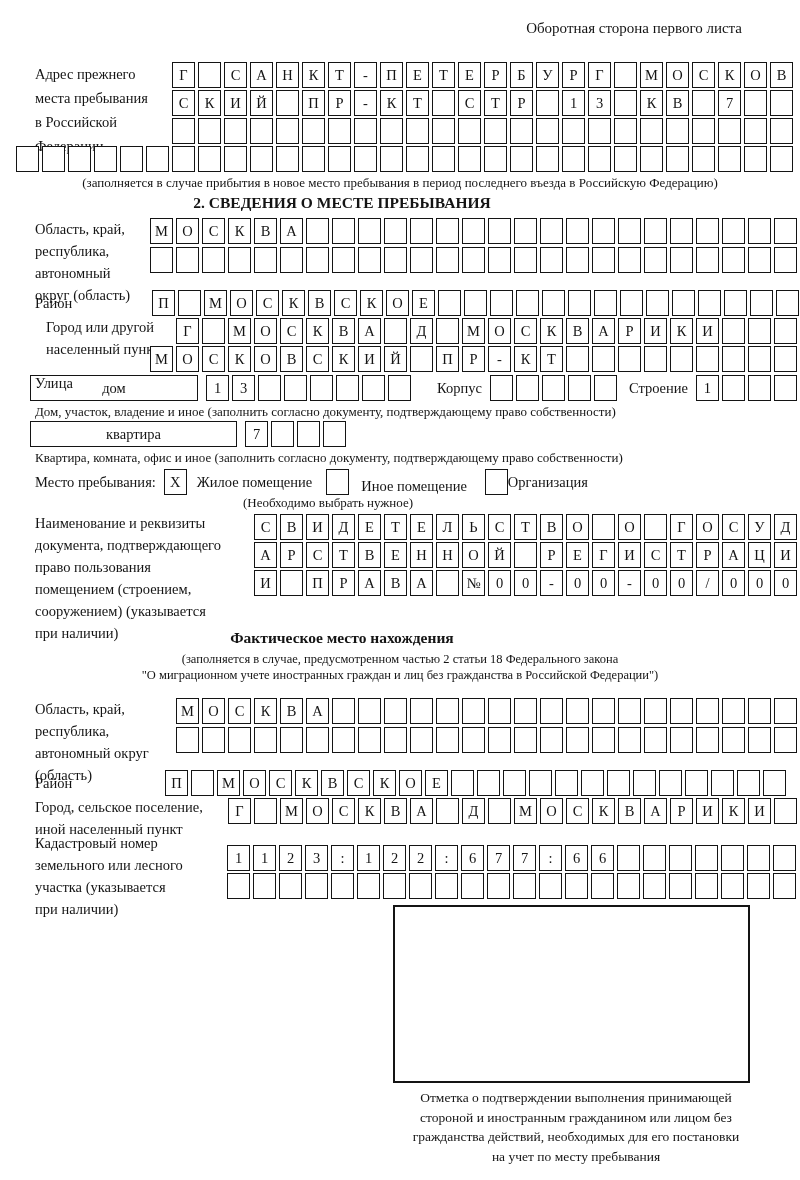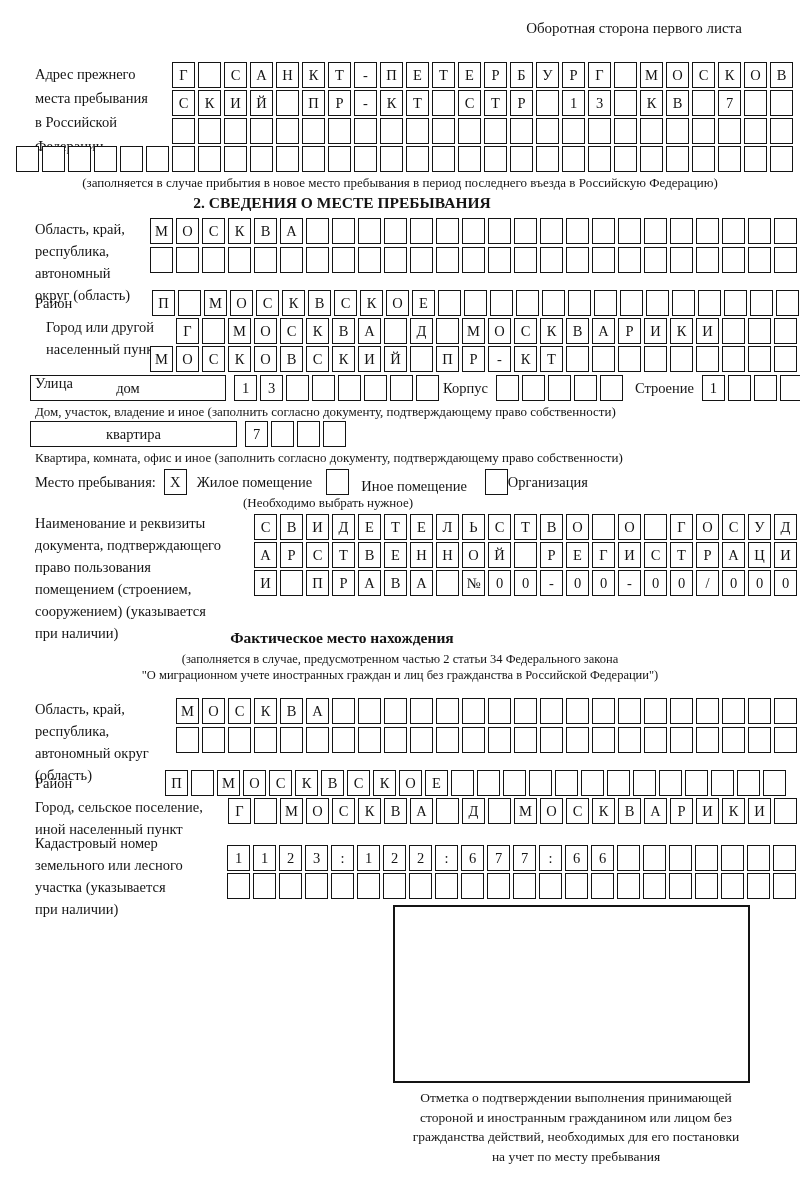--- a/index.html
+++ b/index.html
@@ -349,32 +349,32 @@
       <span class="cell"></span>
       <span class="cell"></span>
       <span class="cell"></span>
       <span class="cell"></span>
       <span class="cell"></span>
       <span class="cell"></span>
       <span class="cell"></span>
     </div>
 
   <div class="inline-row" style="left:30px;top:375px;">
-    <div class="bigbox" style="width:196px;margin-right:8px;">дом</div>
+    <div class="bigbox" style="width:168px;margin-right:8px;">дом</div>
     <div class="boxes">
         <span class="cell">1</span>
         <span class="cell">3</span>
         <span class="cell"></span>
         <span class="cell"></span>
         <span class="cell"></span>
         <span class="cell"></span>
         <span class="cell"></span>
         <span class="cell"></span>
       </div>
-    <div class="ilabel" style="margin:0 8px 0 4px;">Корпус</div>
+    <div class="ilabel" style="margin:0 8px 0 26px;">Корпус</div>
     <div class="boxes">
         <span class="cell"></span>
         <span class="cell"></span>
         <span class="cell"></span>
         <span class="cell"></span>
         <span class="cell"></span>
       </div>
     <div class="ilabel" style="margin:0 8px 0 12px;">Строение</div>
     <div class="boxes">
         <span class="cell">1</span>
@@ -477,21 +477,21 @@
       <span class="cell">-</span>
       <span class="cell">0</span>
       <span class="cell">0</span>
       <span class="cell">/</span>
       <span class="cell">0</span>
       <span class="cell">0</span>
       <span class="cell">0</span>
     </div>
 
   <div class="title" style="top:629px;">Фактическое место нахождения</div>
-  <div class="caption center" style="top:652px;font-size:12.5px;">(заполняется в случае, предусмотренном частью 2 статьи 34 Федерального закона</div>
+  <div class="caption center" style="top:652px;font-size:12.5px;">(заполняется в случае, предусмотренном частью 2 статьи 18 Федерального закона</div>
   <div class="caption center" style="top:668px;font-size:12.5px;">"О миграционном учете иностранных граждан и лиц без гражданства в Российской Федерации")</div>
 
   <div class="lbl" style="left:35px;top:698px;">Область, край,
 республика,
 автономный округ
 (область)</div>
   <div class="boxes" style="left:176px;top:698px;">
       <span class="cell">М</span>
       <span class="cell">О</span>
       <span class="cell">С</span>

